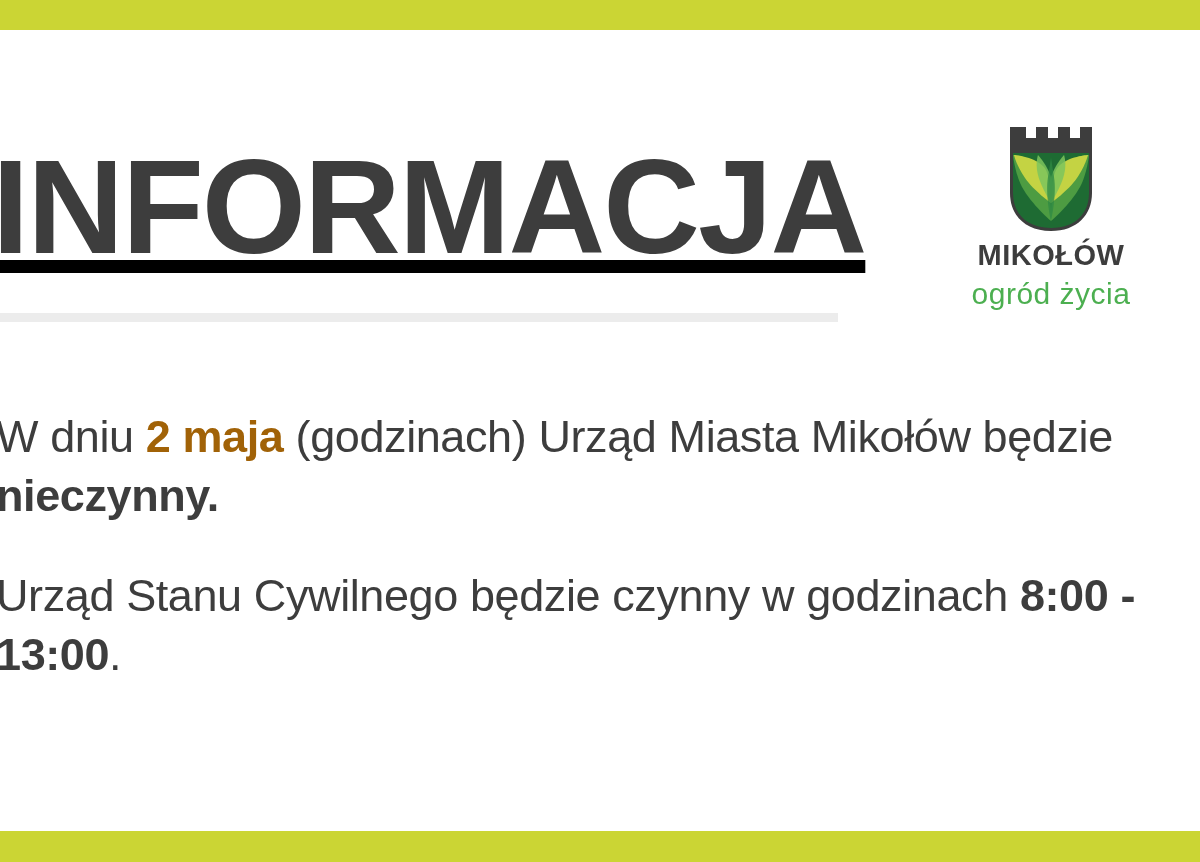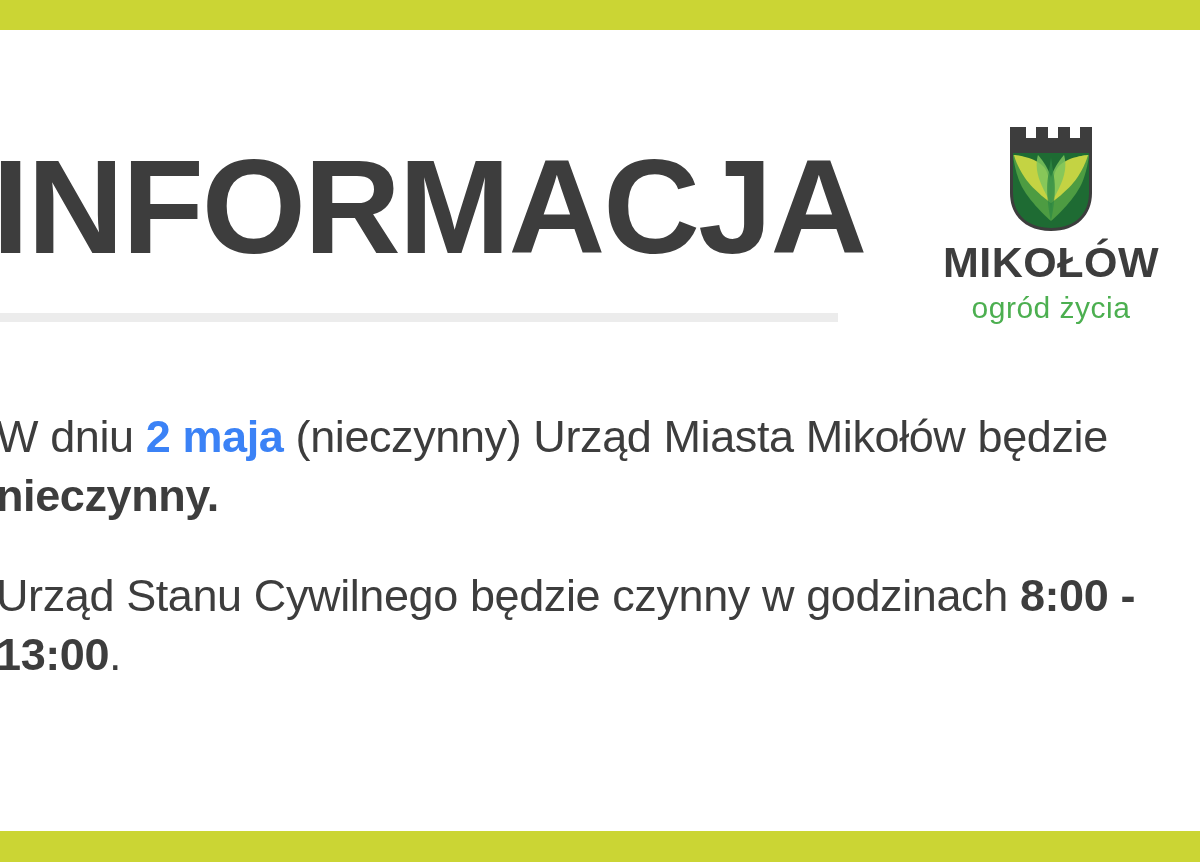--- a/index.html
+++ b/index.html
@@ -40,20 +40,21 @@
     top: 831px;
     height: 31px;
   }
 
   
   .heading-block {
     position: absolute;
     left: 0;
     top: 140px;
     width: 860px;
+    text-decoration: underline;
   }
   .page-title {
     margin: 0;
     padding: 0;
     font-family: "Liberation Sans", "DejaVu Sans", sans-serif;
     font-weight: 700;
     font-size: 134px;
     line-height: 1.0;
     letter-spacing: -2px;
     color: #3d3d3d;
@@ -84,21 +85,21 @@
   }
   .logo-shield {
     display: block;
     width: 86px;
     height: 108px;
   }
   .logo-wordmark {
     margin: 8px 0 0 0;
     font-family: "Liberation Sans", "DejaVu Sans", sans-serif;
     font-weight: 700;
-    font-size: 43px;
+    font-size: 29px;
     line-height: 1;
     letter-spacing: 0.5px;
     color: #3d3d3d;
     white-space: nowrap;
   }
   .logo-tagline {
     margin: 9px 0 0 0;
     font-family: "Liberation Sans", "DejaVu Sans", sans-serif;
     font-weight: 400;
     font-size: 30px;
@@ -123,21 +124,21 @@
     line-height: 1.30;
     color: #3d3d3d;
     letter-spacing: -0.4px;
     margin-left: -4px;
     white-space: pre-wrap;
   }
   .para:last-child {
     margin-bottom: 0;
   }
   .em-green {
-    color: #3b82f6;
+    color: #a16207;
     font-weight: 700;
   }
   .em-bold {
     font-weight: 700;
     color: #3d3d3d;
   }
 </style>
 </head>
 <body>
 
@@ -177,19 +178,19 @@
 
           <path d="M43 96 C43 96 37 70 40 52 C42 40 43 32 43 32 C43 32 44 40 46 52 C49 70 43 96 43 96 Z" fill="#2f8a44" opacity="0.75"></path>
         </g>
       </svg>
     </div>
     <div class="logo-wordmark">MIKOŁÓW</div>
     <div class="logo-tagline">ogród życia</div>
   </div>
 
   <div class="body-copy">
-    <p class="para"><span>W dniu </span><span class="em-green">2 maja</span><span> (nieczynny) Urząd Miasta Mikołów będzie </span><span class="em-bold">nieczynny.</span></p>
+    <p class="para"><span>W dniu </span><span class="em-green">2 maja</span><span> (godzinach) Urząd Miasta Mikołów będzie </span><span class="em-bold">nieczynny.</span></p>
     <p class="para"><span>Urząd Stanu Cywilnego będzie czynny w godzinach </span><span class="em-bold">8:00 - 13:00</span><span>.</span></p>
   </div>
 
   <div class="bar bar-bottom"></div>
 
 </div>
 
 </body></html>

